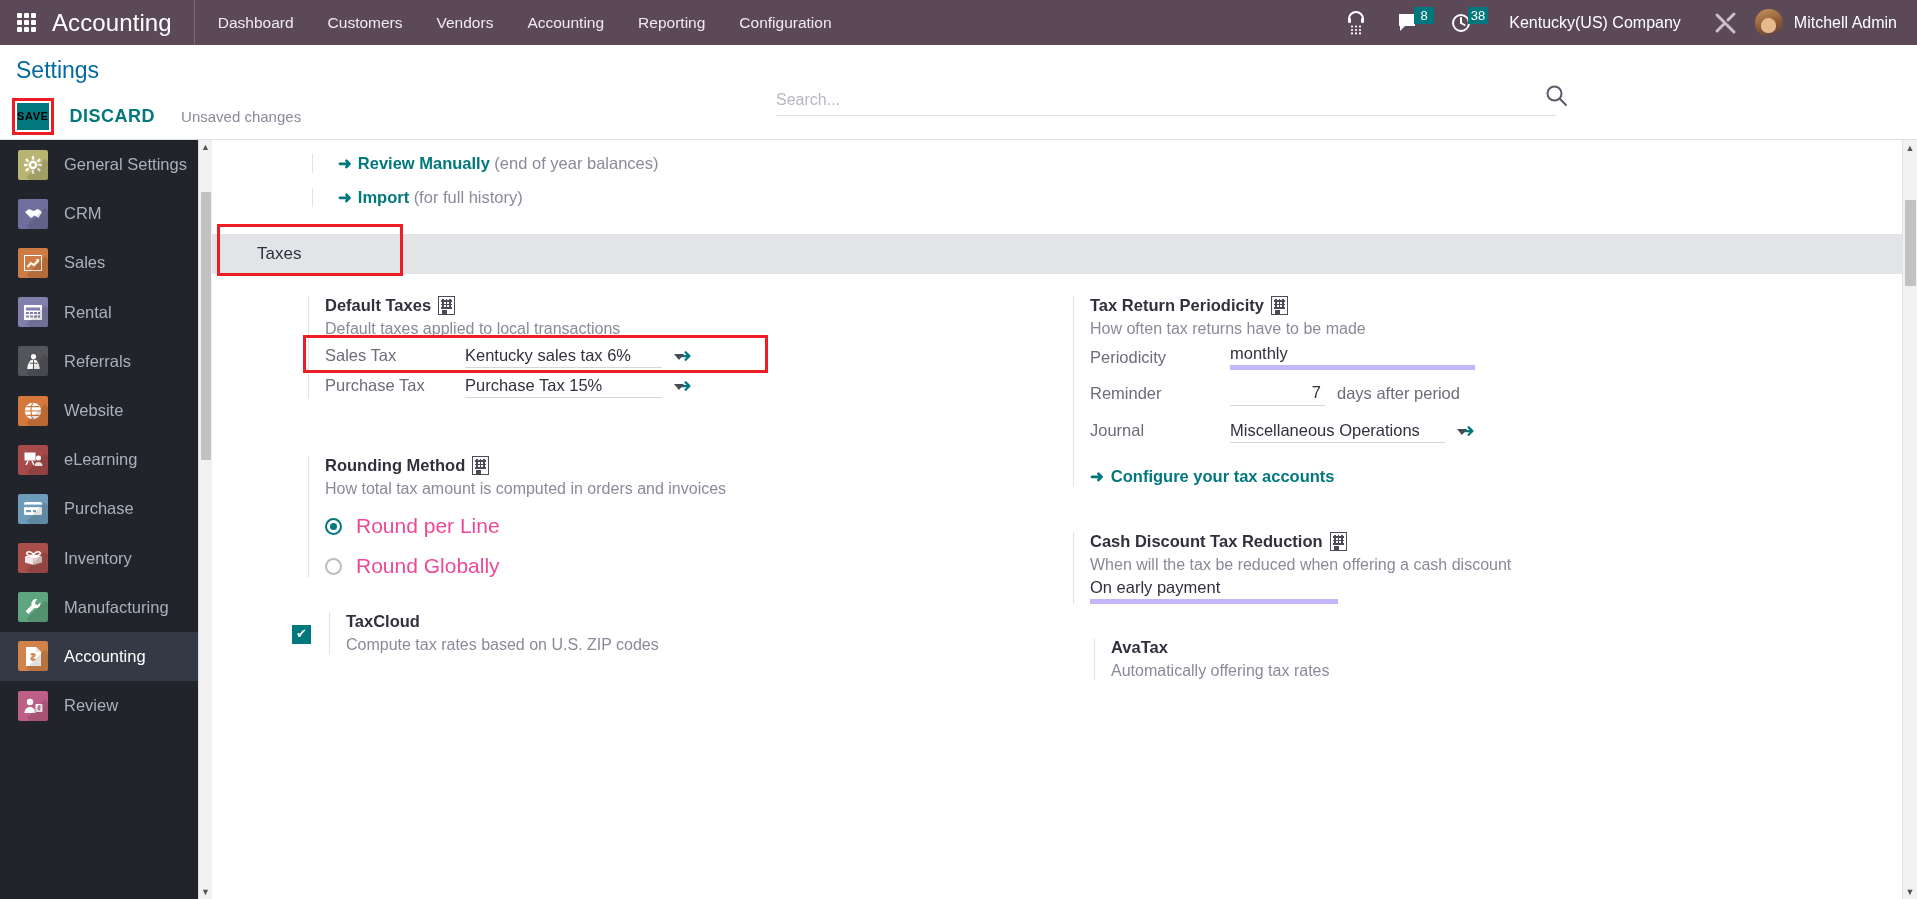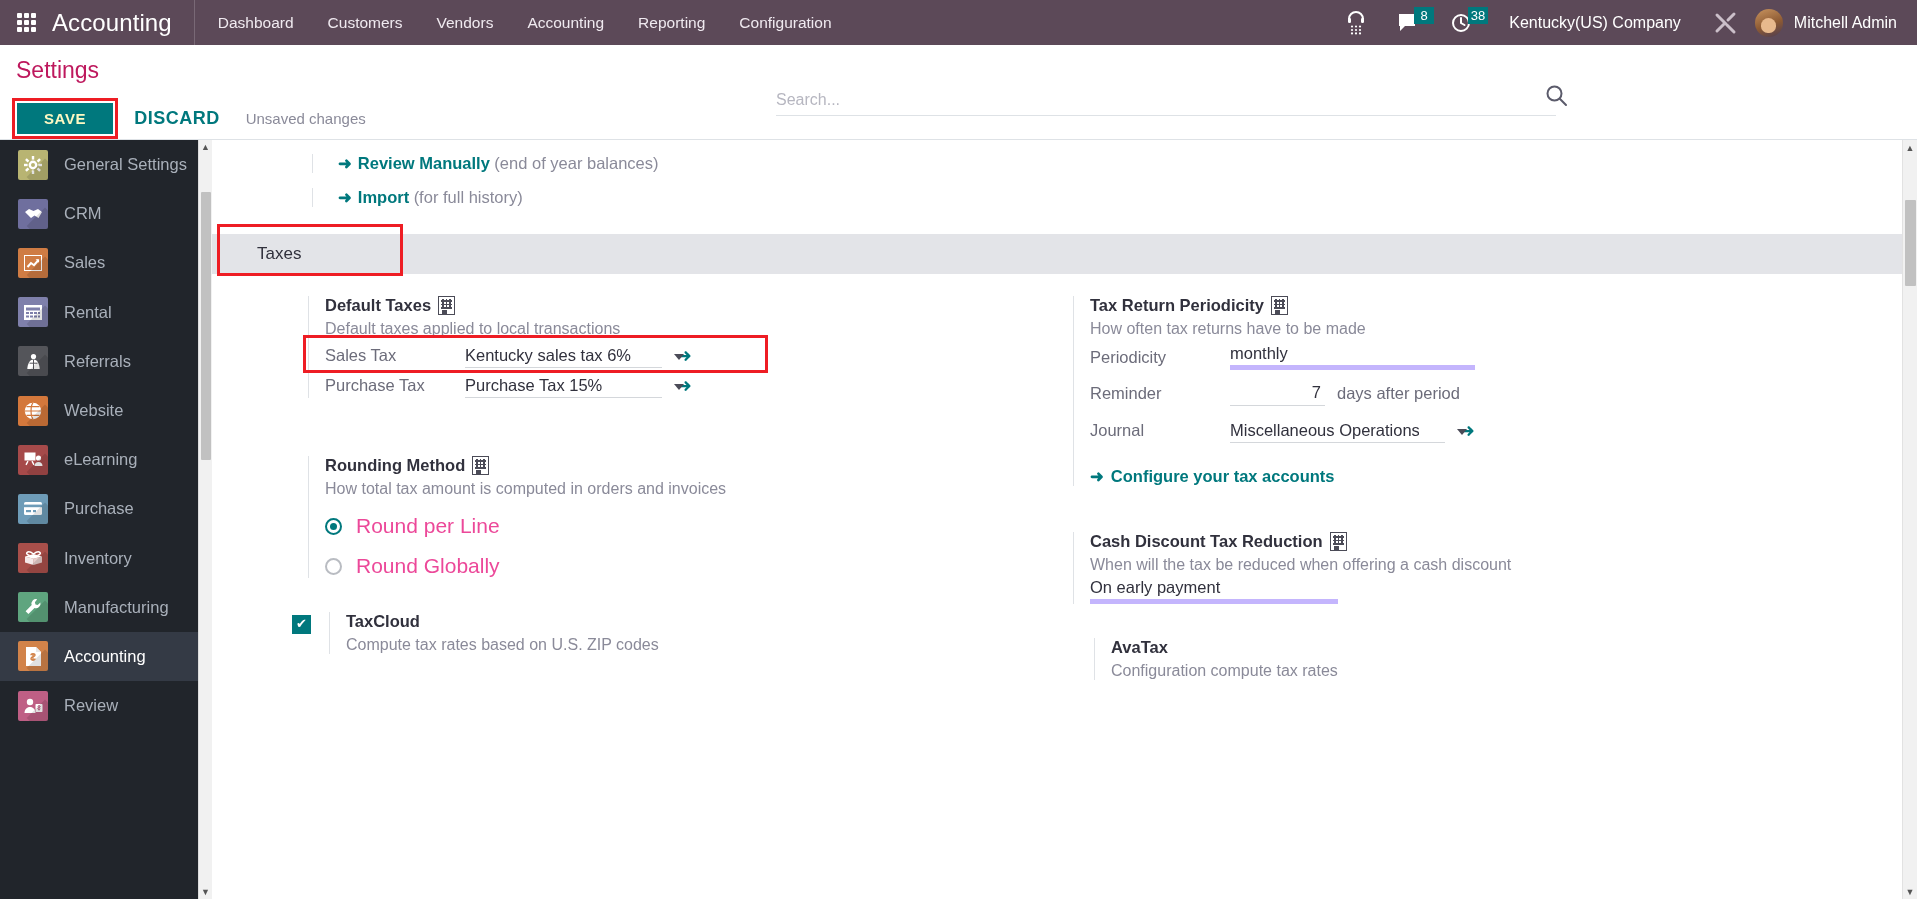--- a/index.html
+++ b/index.html
@@ -53,26 +53,26 @@
   }
   .user-name { font-size: 16px; color: #ffffff; cursor: pointer;
     padding-right: 6px; white-space: nowrap; }
 
   
   .control-panel {
     height: 95px; background: #ffffff; position: relative;
     border-bottom: 1px solid #dee2e6;
   }
   .cp-title { position:absolute; left: 16px; top: 12px; font-size: 23px;
-    color: #be185d; font-weight: 400; }
+    color: #0369a1; font-weight: 400; }
   .cp-buttons { position:absolute; left: 12px; top: 53px;
     display:flex; align-items:center; }
   .btn-save {
-    background: #00787d; color: #fef9c3; font-size: 15px; font-weight: 700;
-    letter-spacing: .6px; padding: 7px 27px; border: none; cursor: pointer;
+    background: #00787d; color: #000000; font-size: 11px; font-weight: 700;
+    letter-spacing: .6px; padding: 7px 0; border: none; cursor: pointer;
     line-height: 1.15;
   }
   .save-wrap { border: 3px solid #ee1d24; padding: 2px; display:inline-block;
     margin-right: 6px; }
   .btn-discard {
     background: transparent; border: none; color: #00787d; font-size: 18px;
     font-weight: 700; letter-spacing: .5px; cursor: pointer; padding: 7px 10px;
   }
   .unsaved { font-size: 15px; color: #8a8a99; margin-left: 16px; }
   .cp-search {
@@ -236,21 +236,21 @@
     margin-right: 14px; flex: none; position: relative; background: #fff;
   }
   .radio.on { border-color: #00787d; }
   .radio.on::after {
     content:""; position:absolute; inset:3px; border-radius:50%;
     background:#00787d;
   }
   .radio-label { font-size: 21px; color: #ec4899; }
 
   
-  .feature-row { display: flex; align-items: flex-start; margin-top: 8px; }
+  .feature-row { display: flex; align-items: center; margin-top: 8px; }
   .cbox {
     width: 19px; height: 19px; flex: none; margin-right: 18px; margin-top: 3px;
     border: 1px solid #cfd2d6; background: #ffffff; position: relative;
     cursor: pointer;
   }
   .cbox.on { background: #00787d; border-color: #00787d; }
   .cbox.on::after {
     content:"✔"; position:absolute; left:3px; top:-2px; font-size:13px;
     color:#ffffff; line-height:20px;
   }
@@ -627,21 +627,21 @@
               <div style="margin-top:4px">
                 <select class="f-underline-long" style="width:248px">
                   <option>On early payment</option>
                 </select>
               </div>
             </div>
 
             <div class="feature-row no-cb" style="margin-left:21px">
               <span class="feat-body">
                 <span class="feat-title">AvaTax</span>
-                <div class="feat-desc">Configuration compute tax rates</div>
+                <div class="feat-desc">Automatically offering tax rates</div>
               </span>
             </div>
 
           </div>
         </div>
       </div>
 
       <div class="pane-scroll">
         <div class="arr">▲</div>
         <div class="thumb"></div>

